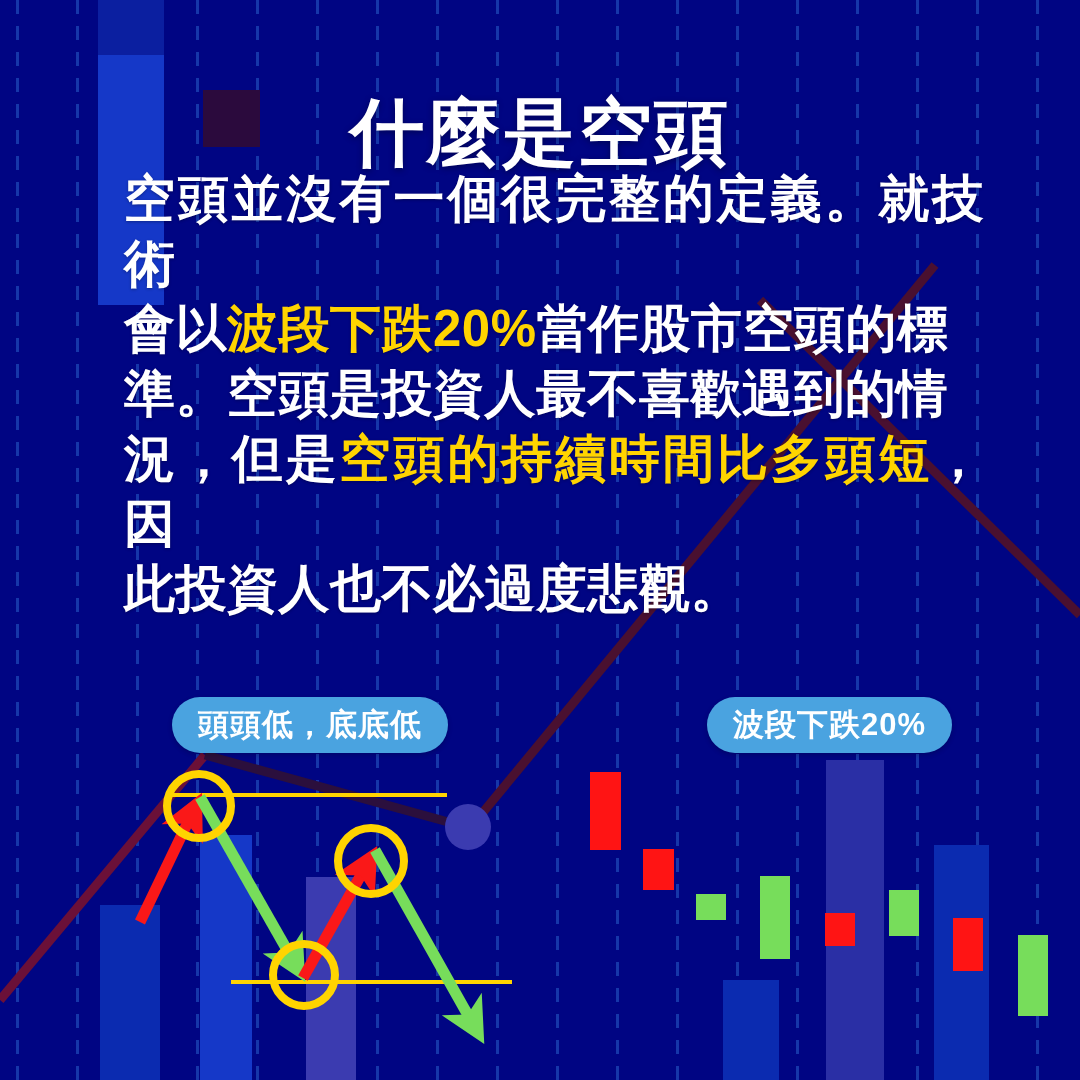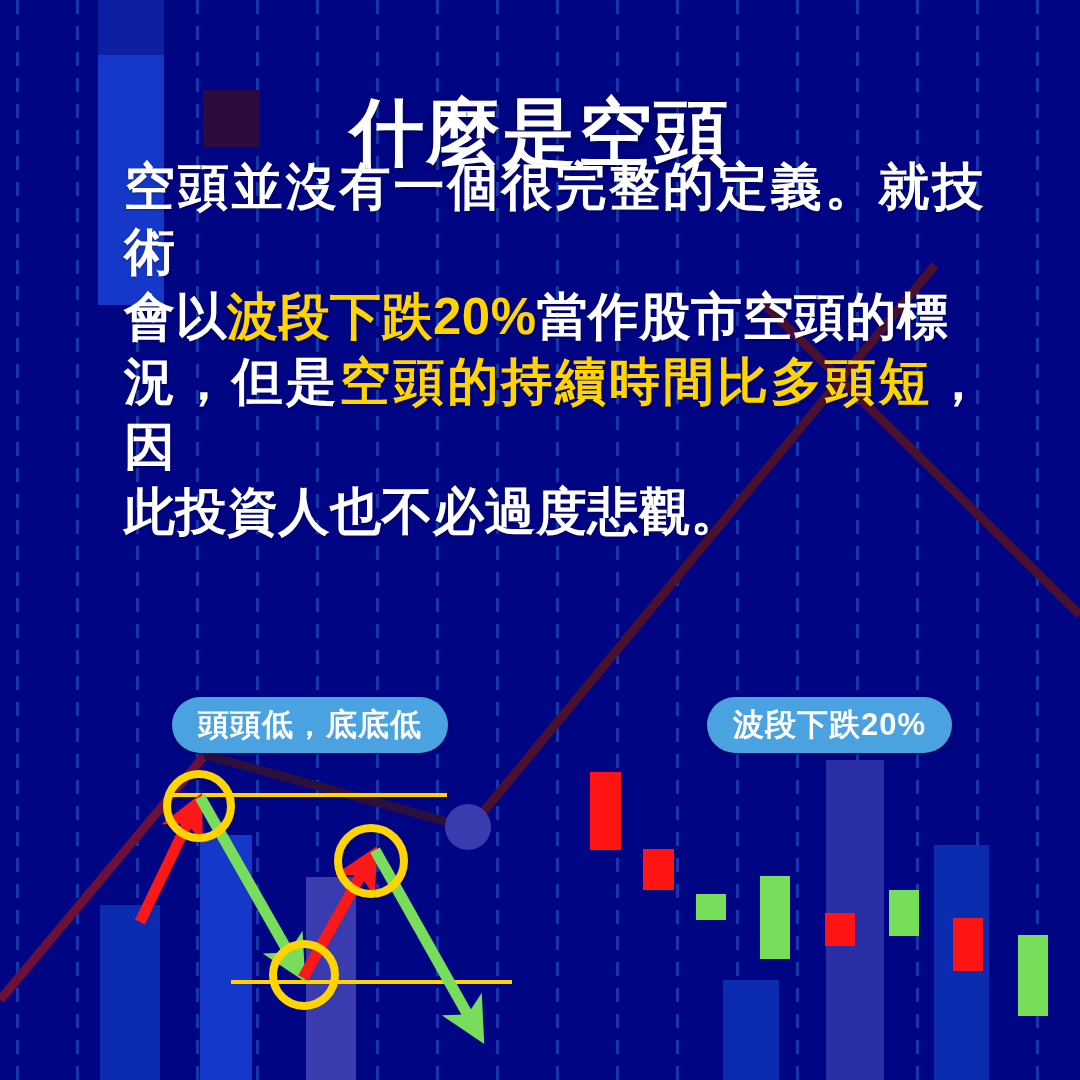--- a/index.html
+++ b/index.html
@@ -40,21 +40,21 @@
     font-weight:bold;
     letter-spacing:2px;
     line-height:1;
     text-shadow:0 2px 6px rgba(0,0,0,.35);
     font-family:Liberation Serif, serif;
   }
 
   
   .body-copy{
     position:absolute;
-    left:124px;right:96px;top:154px;
+    left:124px;right:96px;top:166px;
     color:#ffffff;
     font-size:51px;
     font-weight:bold;
     line-height:65px;
     letter-spacing:.5px;
     text-align:justify;
     text-align-last:left;
     text-shadow:0 1px 3px rgba(0,0,0,.3);
   }
   .body-copy .hl{color:#ffd400;}
@@ -129,20 +129,21 @@
 
   <div class="bg-layer" id="decocircles">
       <div class="deco-circle" style="left: 445px; top: 804px; width: 46px; height: 46px; background: rgb(59, 59, 176);"></div>
     </div>
 
   <h1 class="title">什麼是空頭</h1>
 
   <div class="body-copy" id="body-copy">
       <div><span>空頭並沒有一個很完整的定義。就技術</span></div>
       <div><span>會以</span><span class="hl">波段下跌20%</span><span>當作股市空頭的標</span></div>
+      <div><span>準。空頭是投資人最不喜歡遇到的情</span></div>
       <div><span>況，但是</span><span class="hl">空頭的持續時間比多頭短</span><span>，因</span></div>
       <div><span>此投資人也不必過度悲觀。</span></div>
     </div>
 
   <div class="pill" id="pill-left">
     <span>頭頭低，底底低</span>
   </div>
   <div class="pill" id="pill-right">
     <span>波段下跌20%</span>
   </div>

